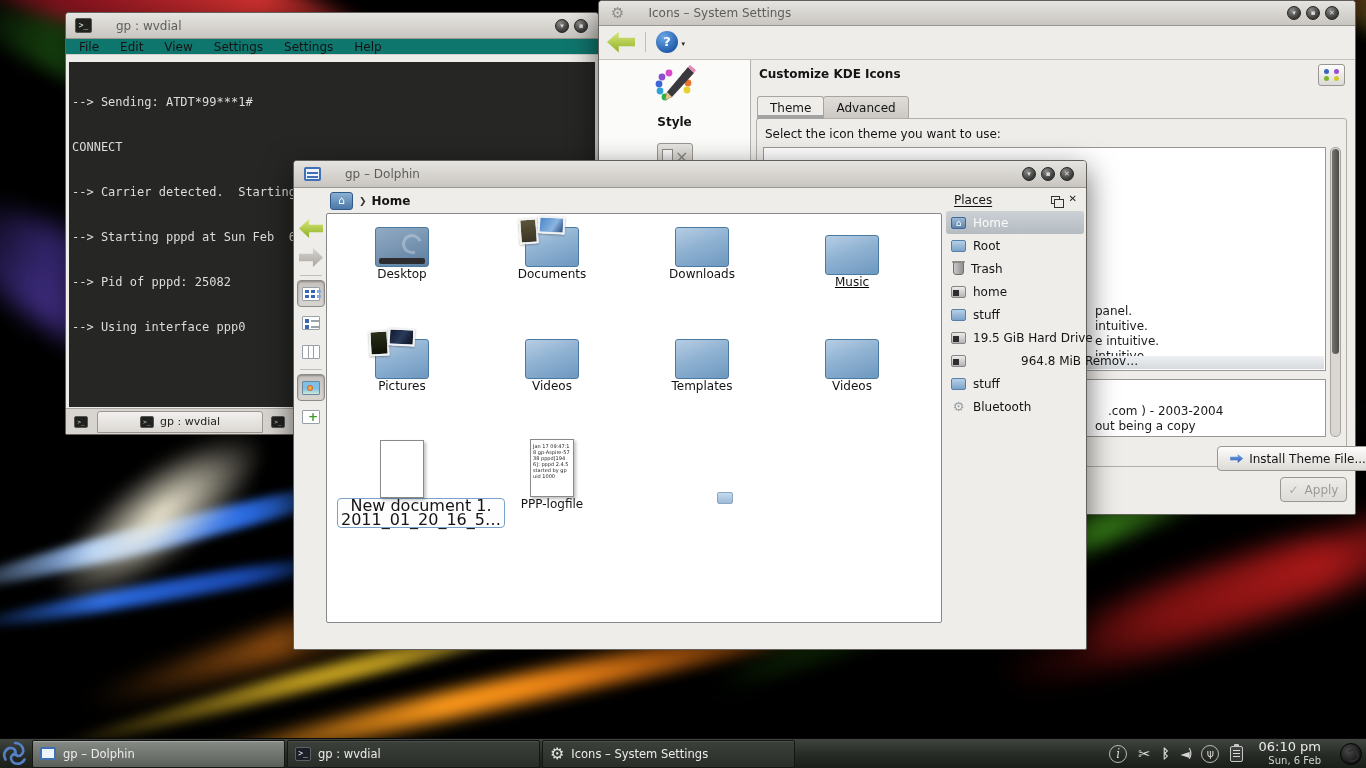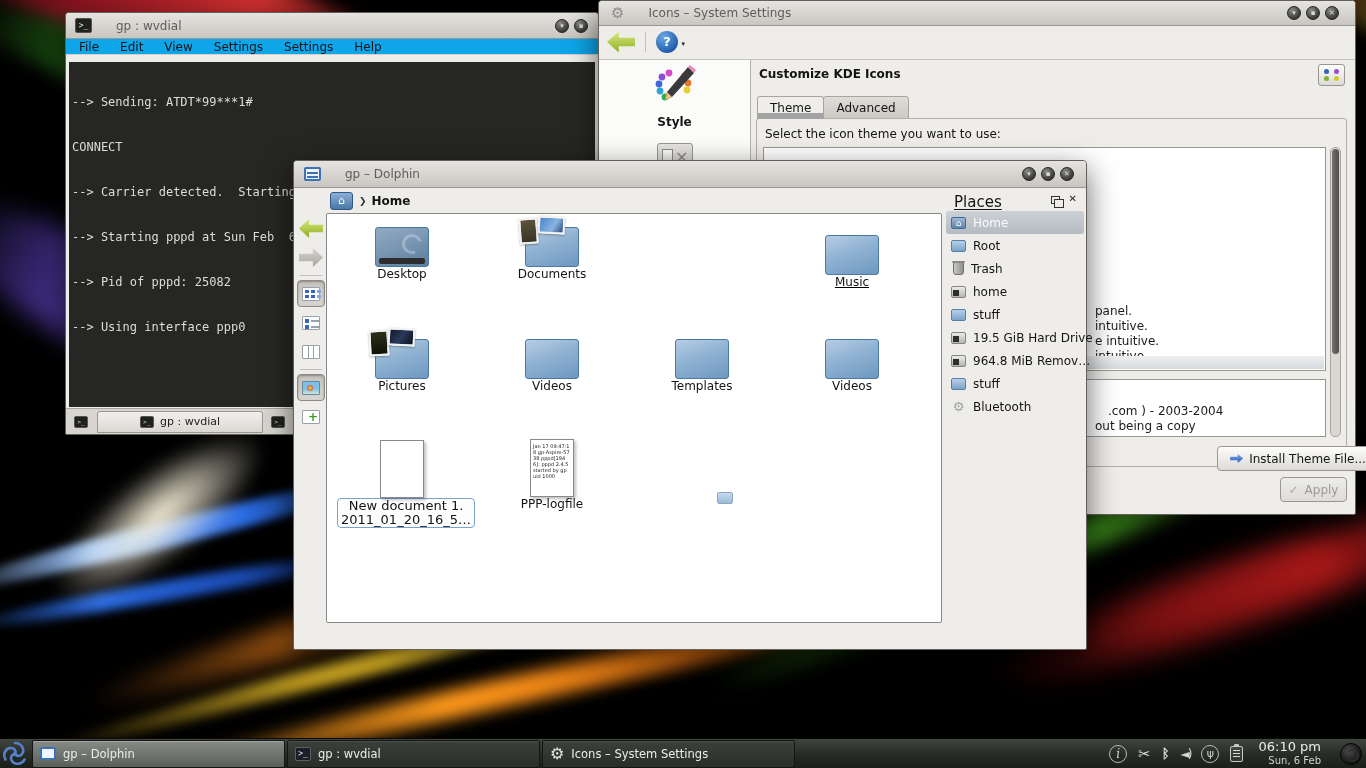--- a/index.html
+++ b/index.html
@@ -23,21 +23,21 @@
   .tb-btn { width:14px; height:14px; border-radius:50%;
     background:radial-gradient(circle at 35% 28%, #8a8a88, #3a3a38 70%);
     border:1px solid #242422; color:#d8d8d8; font-size:7px; line-height:12px;
     text-align:center; cursor:default; }
 
   
   #term { left:65px; top:12px; width:534px; height:423px; z-index:1; }
   .term-app-icon { width:17px; height:15px; margin-left:9px; background:#20201e;
     border:1px solid #55534f; border-radius:2px; color:#cfe8cf; font-size:8px;
     line-height:13px; text-align:center; font-family:"DejaVu Sans Mono",monospace; }
-  .menubar { height:16px; background:#0ea5e9; display:flex; align-items:center;
+  .menubar { height:16px; background:#0f766e; display:flex; align-items:center;
     padding-left:13px; gap:21px; border-bottom:1px solid #d4d1cc; }
   .menubar span { font-size:12px; color:#141414; }
   .term-screen { position:absolute; left:3px; right:3px; top:49px; bottom:27px;
     background:#262624; color:#dcdcda; padding:3px 3px;
     font-family:"DejaVu Sans Mono", monospace; font-size:12px; line-height:15px;
     white-space:pre; overflow:hidden; }
   .term-tabs { position:absolute; left:0; right:0; bottom:0; height:26px;
     background:#d8d5d0; border-top:1px solid #a8a5a0; display:flex;
     align-items:center; border-radius:0 0 2px 2px; }
   .term-tab { margin-left:6px; width:166px; height:22px;
@@ -79,21 +79,21 @@
     font-size:16px; color:#8e8b86; font-weight:bold; }
   .ss-heading { position:absolute; left:160px; top:7px; font-size:12px;
     font-weight:bold; color:#141414; }
   .overview-btn { position:absolute; right:10px; top:4px; width:27px; height:22px;
     background:linear-gradient(#fdfdfd,#dcdad6); border:1px solid #9a9792;
     border-radius:3px; }
   .overview-btn i { position:absolute; width:5px; height:5px; border-radius:50%; }
   .ss-tabs { position:absolute; left:158px; top:36px; display:flex; }
   .ss-tab { height:23px; padding:0 12px; font-size:12px; color:#141414;
     border:1px solid #a8a5a0; border-radius:3px 3px 0 0; line-height:22px; }
-  .ss-tab.active { background:#efedea; border-bottom:6px solid #a3a3a3; z-index:2; }
+  .ss-tab.active { background:#efedea; border-bottom:4px solid #a3a3a3; z-index:2; }
   .ss-tab.inactive { background:linear-gradient(#e0ddd8,#ccc9c4); margin-left:-1px; }
   .groupbox { position:absolute; left:157px; right:8px; top:58px; bottom:47px;
     border:1px solid #b2afaa; border-radius:3px; }
   .select-label { position:absolute; left:8px; top:8px; font-size:12px; color:#141414; }
   .theme-list { position:absolute; left:6px; top:28px; right:20px; height:224px;
     background:#fff; border:1px solid #9a9792; overflow:hidden; }
   .list-frag { position:absolute; left:331px; font-size:12px; color:#1a1a1a; }
   .sel-strip { position:absolute; left:1px; right:1px; bottom:1px; height:13px;
     background:linear-gradient(#eef0f2,#d6dadd); }
   .list-scroll { position:absolute; right:5px; top:28px; width:11px; height:290px;
@@ -143,21 +143,21 @@
     height:2px; background:#9aa2aa; box-shadow:0 6px #9aa2aa; }
   .ic-columns { background:linear-gradient(90deg,#fff 31%, #98a0a8 31%, #98a0a8 36%,
     #fff 36%, #fff 64%, #98a0a8 64%, #98a0a8 69%, #fff 69%); }
   .ic-preview { background:linear-gradient(#7ec0e8 55%,#cfe8d8); border:1px solid #6888a0; }
   .ic-preview::before { content:""; position:absolute; left:4px; top:3px; width:6px;
     height:6px; border-radius:50%; background:radial-gradient(#f0d050,#c03828); }
   .ic-split::after { content:"+"; position:absolute; right:1px; top:-1px; font-size:12px;
     font-weight:bold; color:#3f9a28; }
   .places { position:absolute; top:30px; bottom:28px; right:2px; width:138px; }
   .places-head { position:relative; height:20px; }
-  .places-title { position:absolute; left:8px; top:2px; font-size:15px; color:#141414;
+  .places-title { position:absolute; left:8px; top:2px; font-size:12px; color:#141414;
     text-decoration:underline; text-decoration-thickness:1px; text-underline-offset:2px; }
   .places-float { position:absolute; right:24px; top:5px; width:9px; height:8px;
     border:1px solid #333; }
   .places-float::after { content:""; position:absolute; left:2px; top:2px; width:8px;
     height:7px; background:#efedea; border:1px solid #333; }
   .places-close { position:absolute; right:7px; top:2px; font-size:10px;
     font-weight:bold; color:#222; }
   .place-item { display:flex; align-items:center; gap:7px; height:23px;
     padding-left:5px; font-size:12px; color:#141414; }
   .place-item.selected { background:linear-gradient(#ccd1d6,#b4bbc1);
@@ -201,21 +201,21 @@
   .photo-c { left:-7px; top:-10px; width:20px; height:26px;
     background:linear-gradient(#2a3018,#0e1208); transform:rotate(-3deg); }
   .photo-d { left:12px; top:-12px; width:27px; height:18px;
     background:linear-gradient(120deg,#101a30,#2a3a5a 50%,#0a0e1a); transform:rotate(3deg); }
   .page { position:relative; width:44px; height:58px; margin:0 auto; background:#fff;
     border:1px solid #8a8a8a; box-shadow:2px 2px 3px rgba(0,0,0,.25); }
   .page-preview { position:absolute; inset:0; padding:3px 2px; font-size:5px;
     line-height:6px; color:#222; text-align:left; word-break:break-all; overflow:hidden;
     font-family:"DejaVu Sans", sans-serif; }
   .sel-label { display:inline-block; background:#fdfdfd; border:1px solid #7aa2cc;
-    border-radius:4px; padding:0 3px; font-size:13px; line-height:14px; color:#141414; }
+    border-radius:4px; padding:0 3px; font-size:16px; line-height:14px; color:#141414; }
   .stray-icon { position:absolute; width:16px; height:12px;
     background:linear-gradient(#bcd4ec,#8cb0d0); border:1px solid #7898b8;
     border-radius:2px; opacity:.85; }
   .statusbar { position:absolute; left:0; right:0; bottom:0; height:26px; }
   .status-text { position:absolute; left:34px; top:6px; font-size:12px; color:#2a2a2a; }
   .mag { position:absolute; top:6px; width:12px; height:12px; border:2px solid #4a5a6a;
     border-radius:50%; font-size:9px; font-weight:bold; color:#3a6aa0; text-align:center;
     line-height:8px; }
   .mag::after { content:""; position:absolute; right:-4px; bottom:-4px; width:5px;
     height:2px; background:#4a5a6a; transform:rotate(45deg); }
@@ -470,20 +470,24 @@
         </div>
         <div class="cell-label">Desktop</div>
       </div>
       <div class="cell" style="left:160px;top:13px;">
         <div class="xfolder">
           <span class="photo photo-a"></span>
           <span class="photo photo-b"></span>
         </div>
         <div class="cell-label">Documents</div>
       </div>
+      <div class="cell" style="left:310px;top:13px;">
+        <div class="xfolder"></div>
+        <div class="cell-label">Downloads</div>
+      </div>
       <div class="cell" style="left:460px;top:21px;text-decoration:underline;">
         <div class="xfolder"></div>
         <div class="cell-label">Music</div>
       </div>
 
       <div class="cell" style="left:10px;top:125px;">
         <div class="xfolder">
           <span class="photo photo-c"></span>
           <span class="photo photo-d"></span>
         </div>
@@ -542,21 +546,21 @@
       <div class="place-item">
         <span class="mi mi-folder"></span>
         <span>stuff</span>
       </div>
       <div class="place-item">
         <span class="mi mi-drive"></span>
         <span style="white-space:nowrap;">19.5 GiB Hard Drive</span>
       </div>
       <div class="place-item">
         <span class="mi mi-drive"></span>
-        <span style="white-space:nowrap;">964.8 MiB Remov…</span>
+        <span style="white-space:nowrap;margin-left:48px;">964.8 MiB Remov…</span>
       </div>
       <div class="place-item">
         <span class="mi mi-folder"></span>
         <span>stuff</span>
       </div>
       <div class="place-item">
         <span class="mi-bt">⚙</span>
         <span>Bluetooth</span>
       </div>
     </div>

